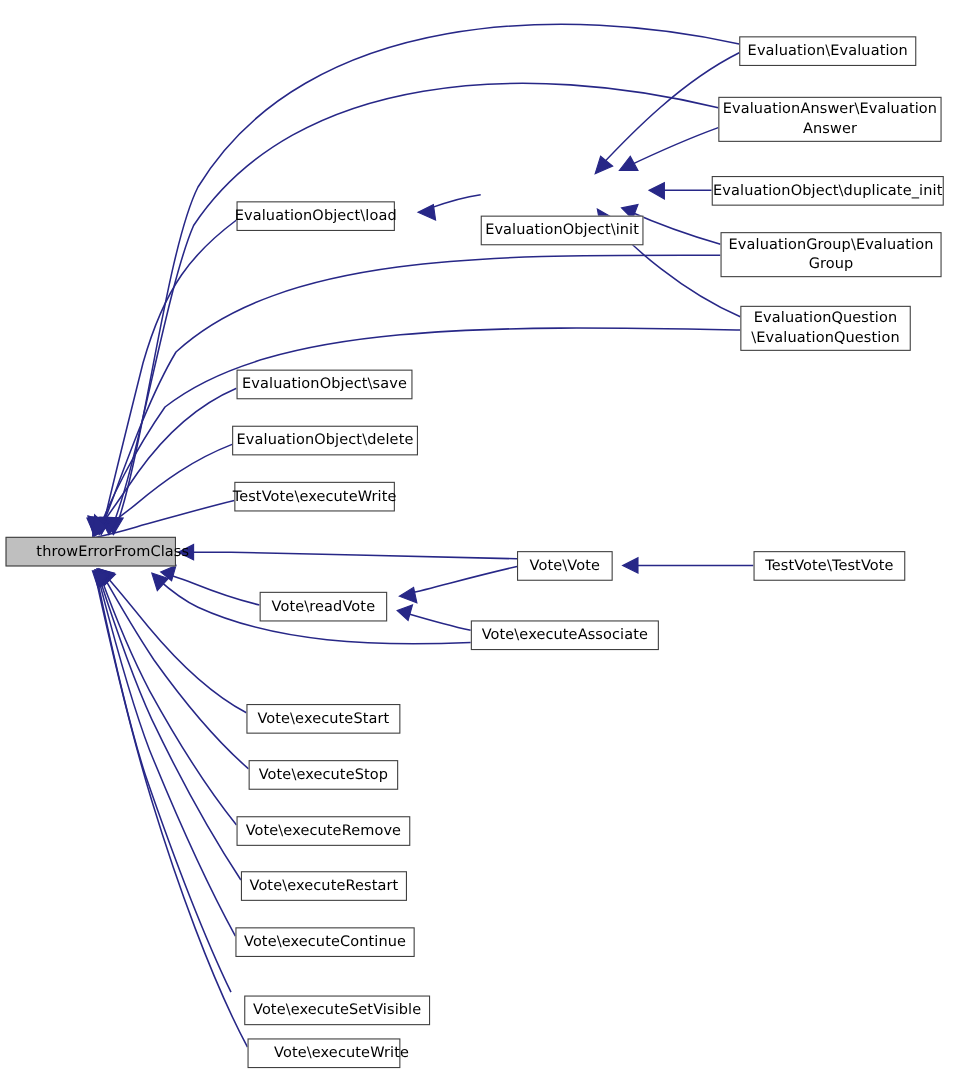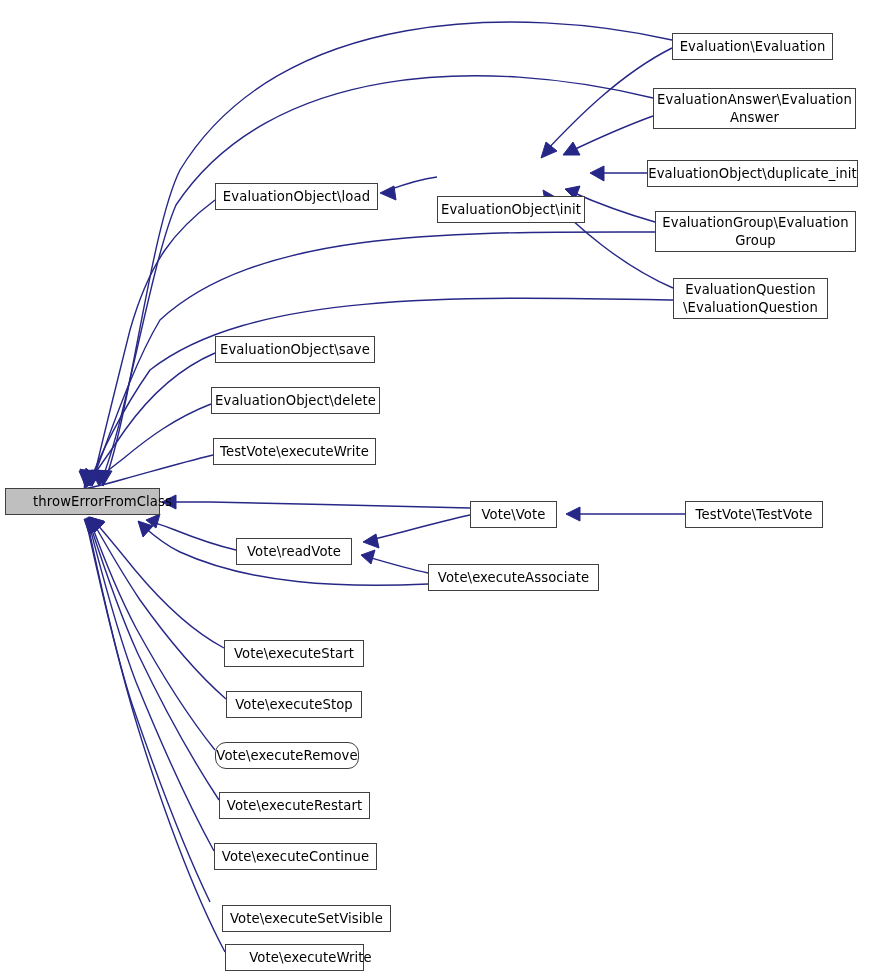--- a/index.html
+++ b/index.html
@@ -165,33 +165,33 @@
         <path d="M 84,519 L 98,522 L 89,534 Z" fill="#272787" stroke="#272787" stroke-width="1"></path>
       </g>
     </svg>
   <div id="nodes-layer">
       <div class="node-box root" style="left: 5px; top: 488px; width: 155px; height: 27px; padding-left: 40px;">throwErrorFromClass</div>
       <div class="node-box" style="left: 672px; top: 33px; width: 161px; height: 27px;">Evaluation\Evaluation</div>
       <div class="node-box" style="left: 653px; top: 88px; width: 203px; height: 41px;">EvaluationAnswer\Evaluation
 Answer</div>
       <div class="node-box" style="left: 437px; top: 160px; width: 148px; height: 27px; margin-top: 36px;">EvaluationObject\init</div>
       <div class="node-box" style="left: 647px; top: 160px; width: 211px; height: 27px;">EvaluationObject\duplicate_init</div>
-      <div class="node-box" style="left: 215px; top: 183px; width: 163px; height: 27px;">EvaluationObject\load</div>
+      <div class="node-box" style="left: 215px; top: 183px; width: 144px; height: 27px;">EvaluationObject\load</div>
       <div class="node-box" style="left: 655px; top: 211px; width: 201px; height: 41px;">EvaluationGroup\Evaluation
 Group</div>
       <div class="node-box" style="left: 673px; top: 278px; width: 155px; height: 41px;">EvaluationQuestion
 \EvaluationQuestion</div>
       <div class="node-box" style="left: 215px; top: 336px; width: 160px; height: 27px;">EvaluationObject\save</div>
       <div class="node-box" style="left: 211px; top: 387px; width: 169px; height: 27px;">EvaluationObject\delete</div>
-      <div class="node-box" style="left: 213px; top: 438px; width: 163px; height: 27px;">TestVote\executeWrite</div>
+      <div class="node-box" style="left: 213px; top: 438px; width: 146px; height: 27px;">TestVote\executeWrite</div>
       <div class="node-box" style="left: 470px; top: 501px; width: 87px; height: 27px;">Vote\Vote</div>
       <div class="node-box" style="left: 685px; top: 501px; width: 138px; height: 27px;">TestVote\TestVote</div>
       <div class="node-box" style="left: 236px; top: 538px; width: 116px; height: 27px;">Vote\readVote</div>
       <div class="node-box" style="left: 428px; top: 564px; width: 171px; height: 27px;">Vote\executeAssociate</div>
       <div class="node-box" style="left: 224px; top: 640px; width: 140px; height: 27px;">Vote\executeStart</div>
       <div class="node-box" style="left: 226px; top: 691px; width: 136px; height: 27px;">Vote\executeStop</div>
-      <div class="node-box" style="left: 215px; top: 742px; width: 144px; height: 27px; border-radius: 11px;">Vote\executeRemove</div>
+      <div class="node-box" style="left: 215px; top: 742px; width: 158px; height: 27px;">Vote\executeRemove</div>
       <div class="node-box" style="left: 219px; top: 792px; width: 151px; height: 27px;">Vote\executeRestart</div>
       <div class="node-box" style="left: 214px; top: 843px; width: 163px; height: 27px;">Vote\executeContinue</div>
       <div class="node-box" style="left: 210px; top: 905px; width: 169px; height: 27px; margin-left: 12px;">Vote\executeSetVisible</div>
       <div class="node-box" style="left: 225px; top: 944px; width: 139px; height: 27px; padding-left: 32px;">Vote\executeWrite</div>
     </div>
 </div>
 
 </body></html>

